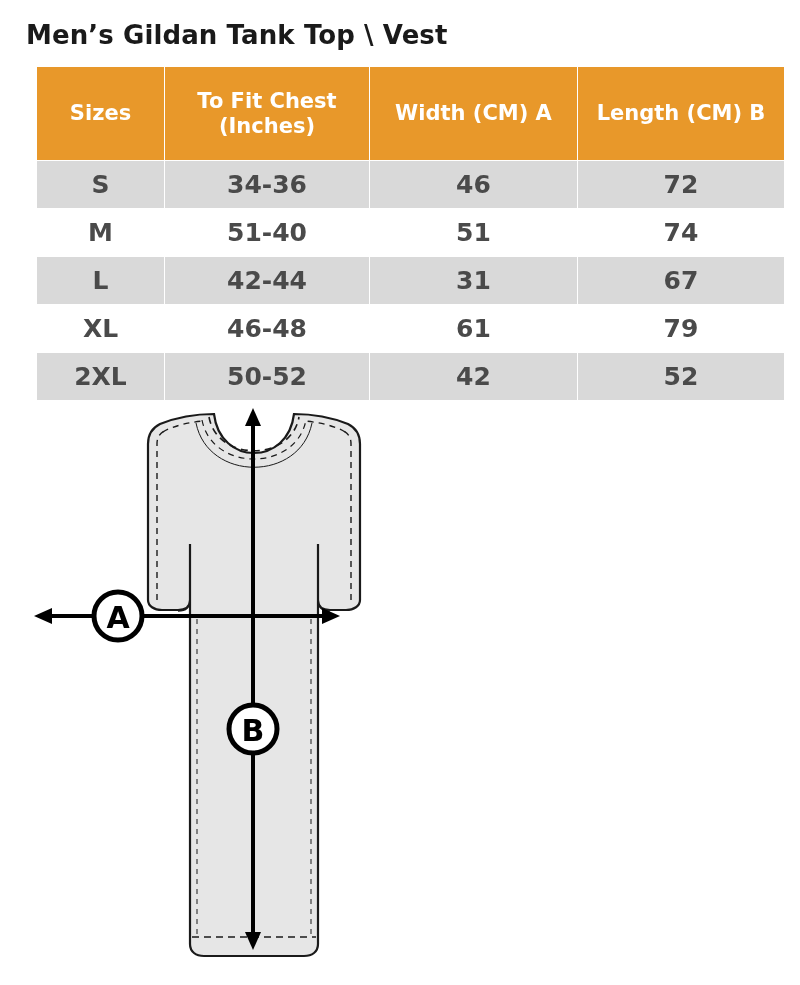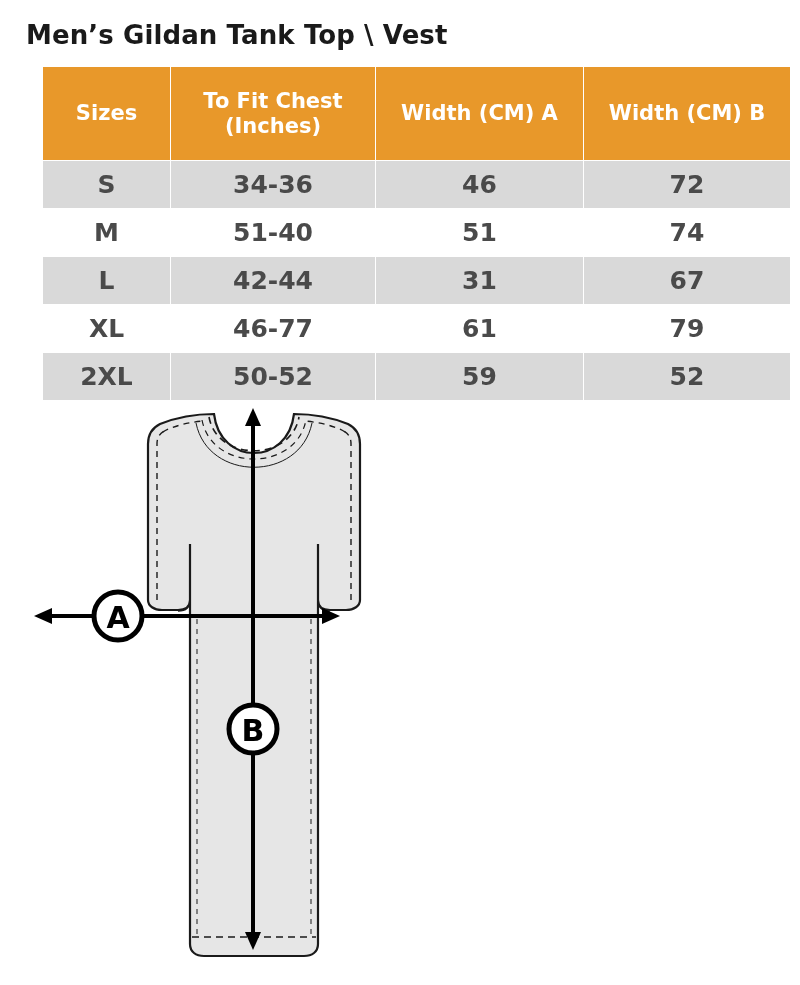--- a/index.html
+++ b/index.html
@@ -23,21 +23,21 @@
     left: 26px;
     top: 20px;
     font-size: 26px;
     font-weight: bold;
     color: #1a1a1a;
     letter-spacing: 0.1px;
     white-space: nowrap;
   }
   table.size-table {
     position: absolute;
-    left: 42px;
+    left: 36px;
     top: 66px;
     width: 748px;
     border-collapse: collapse;
     table-layout: fixed;
   }
   table.size-table th {
     background: #e8982a;
     color: #ffffff;
     font-size: 21px;
     font-weight: bold;
@@ -78,21 +78,21 @@
 <div id="page">
 
   <div class="title">Men’s Gildan Tank Top \ Vest</div>
 
   <table class="size-table">
     <thead>
       <tr>
         <th class="col-size">Sizes</th>
         <th class="col-chest">To Fit Chest (Inches)</th>
         <th class="col-width">Width (CM) A</th>
-        <th class="col-length">Width  (CM) B</th>
+        <th class="col-length">Length  (CM) B</th>
       </tr>
     </thead>
     <tbody>
       <tr class="odd">
         <td>S</td>
         <td>34-36</td>
         <td>46</td>
         <td>72</td>
       </tr>
       <tr class="even">
@@ -102,28 +102,28 @@
         <td>74</td>
       </tr>
       <tr class="odd">
         <td>L</td>
         <td>42-44</td>
         <td>31</td>
         <td>67</td>
       </tr>
       <tr class="even">
         <td>XL</td>
-        <td>46-77</td>
+        <td>46-48</td>
         <td>61</td>
         <td>79</td>
       </tr>
       <tr class="odd">
         <td>2XL</td>
         <td>50-52</td>
-        <td>59</td>
+        <td>42</td>
         <td>52</td>
       </tr>
     </tbody>
   </table>
 
   <div class="diagram">
     <svg width="800" height="581" viewBox="0 0 800 581" xmlns="http://www.w3.org/2000/svg">
 
       <g>
         <path d="M160 20

